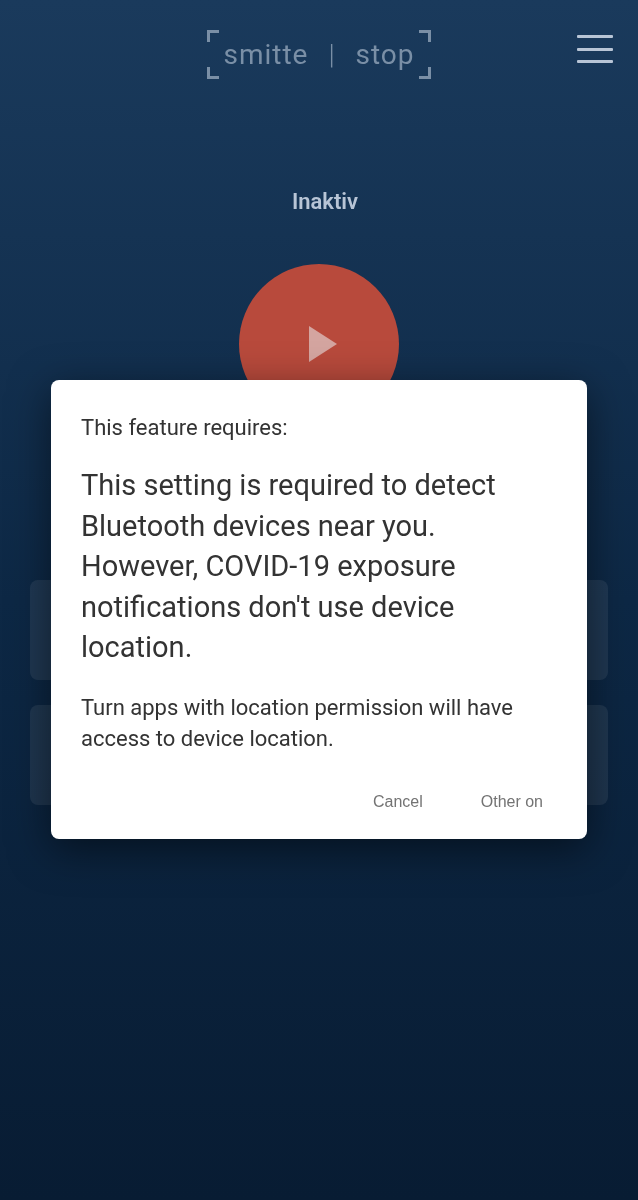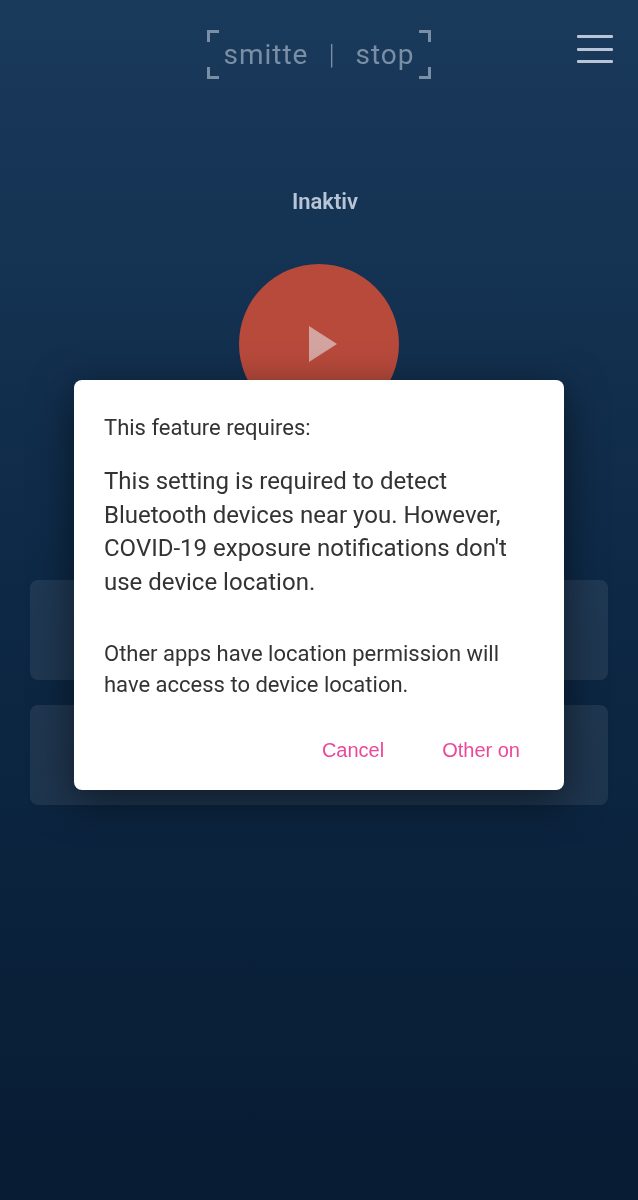--- a/index.html
+++ b/index.html
@@ -109,58 +109,58 @@
       right: 0;
       bottom: 0;
       display: flex;
       align-items: flex-start;
       justify-content: center;
       padding-top: 380px;
     }
     .dialog {
       background: white;
       border-radius: 8px;
-      width: 490px;
+      width: 536px;
       padding: 35px 30px 20px 30px;
       box-shadow: 0 10px 40px rgba(0, 0, 0, 0.5);
     }
     .dialog-intro {
       font-size: 22px;
       color: #333;
       margin-bottom: 25px;
     }
     .dialog-title {
       font-size: 22px;
       font-weight: 700;
       color: #222;
       margin-bottom: 2px;
     }
     .dialog-body {
-      font-size: 24px;
+      font-size: 29px;
       color: #333;
       line-height: 1.4;
-      margin-bottom: 40px;
+      margin-bottom: 25px;
     }
     .dialog-body2 {
       font-size: 22px;
       color: #333;
       line-height: 1.4;
       margin-bottom: 30px;
     }
     .dialog-actions {
       display: flex;
       justify-content: flex-end;
       gap: 50px;
       padding-right: 10px;
     }
     .dialog-btn {
       background: none;
       border: none;
-      color: #ec4899;
-      font-size: 20px;
+      color: #737373;
+      font-size: 16px;
       font-weight: 500;
       cursor: pointer;
       padding: 8px 4px;
     }
     .logo-corners {
       position: relative;
       padding: 8px 12px;
     }
     .corner {
       position: absolute;
@@ -208,19 +208,19 @@
   <div class="card"></div>
   <div class="card">
     <div class="card-text">brugere om mulig smitterisiko</div>
   </div>
 </div>
 
 <div class="dialog-overlay">
   <div class="dialog">
     <div class="dialog-intro">This feature requires:</div>
     <div class="dialog-body">This setting is required to detect Bluetooth devices near you. However, COVID-19 exposure notifications don't use device location.</div>
-    <div class="dialog-body2">Other apps have location permission will have access to device location.</div>
+    <div class="dialog-body2">Turn apps with location permission will have access to device location.</div>
     <div class="dialog-actions">
       <button class="dialog-btn">Cancel</button>
       <button class="dialog-btn">Other on</button>
     </div>
   </div>
 </div>
 
 </body></html>

